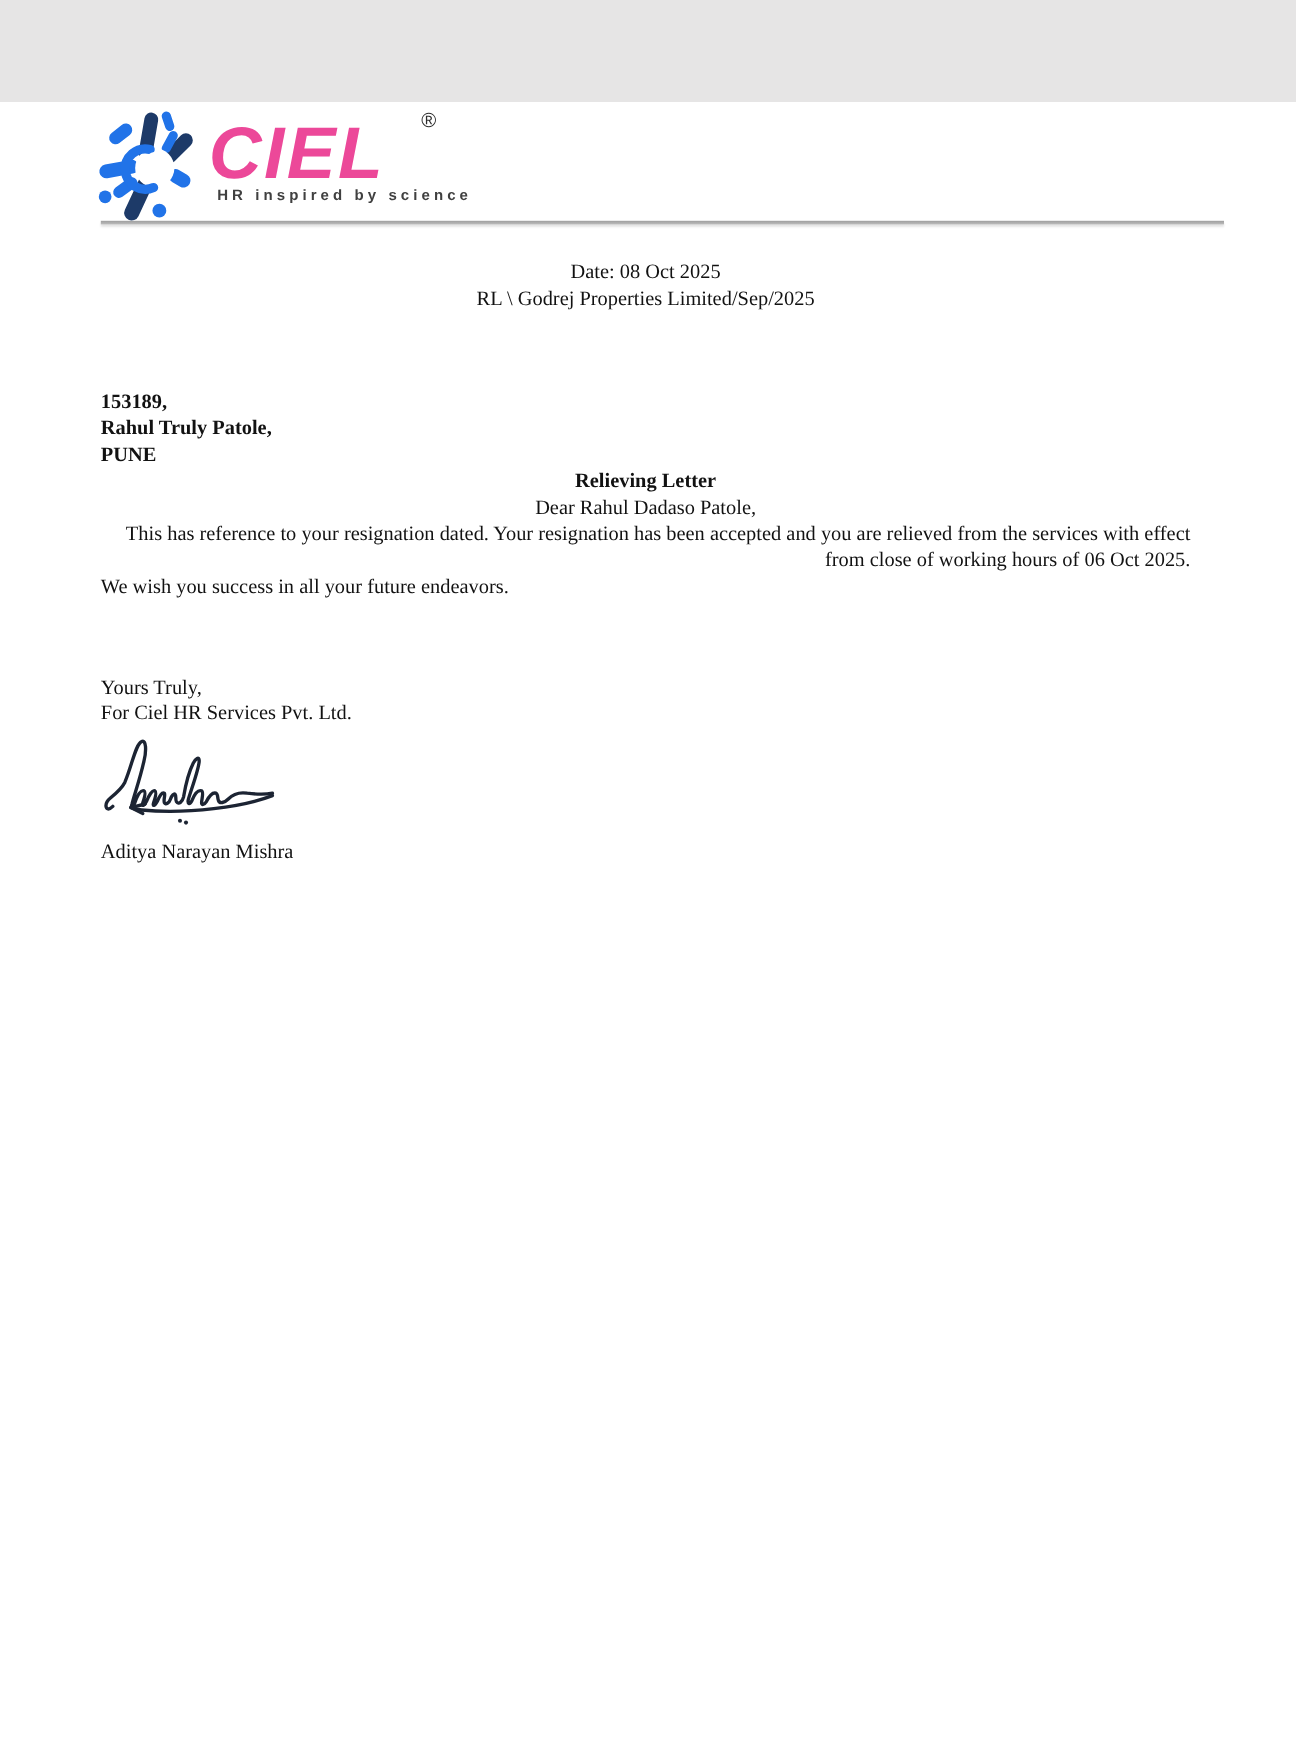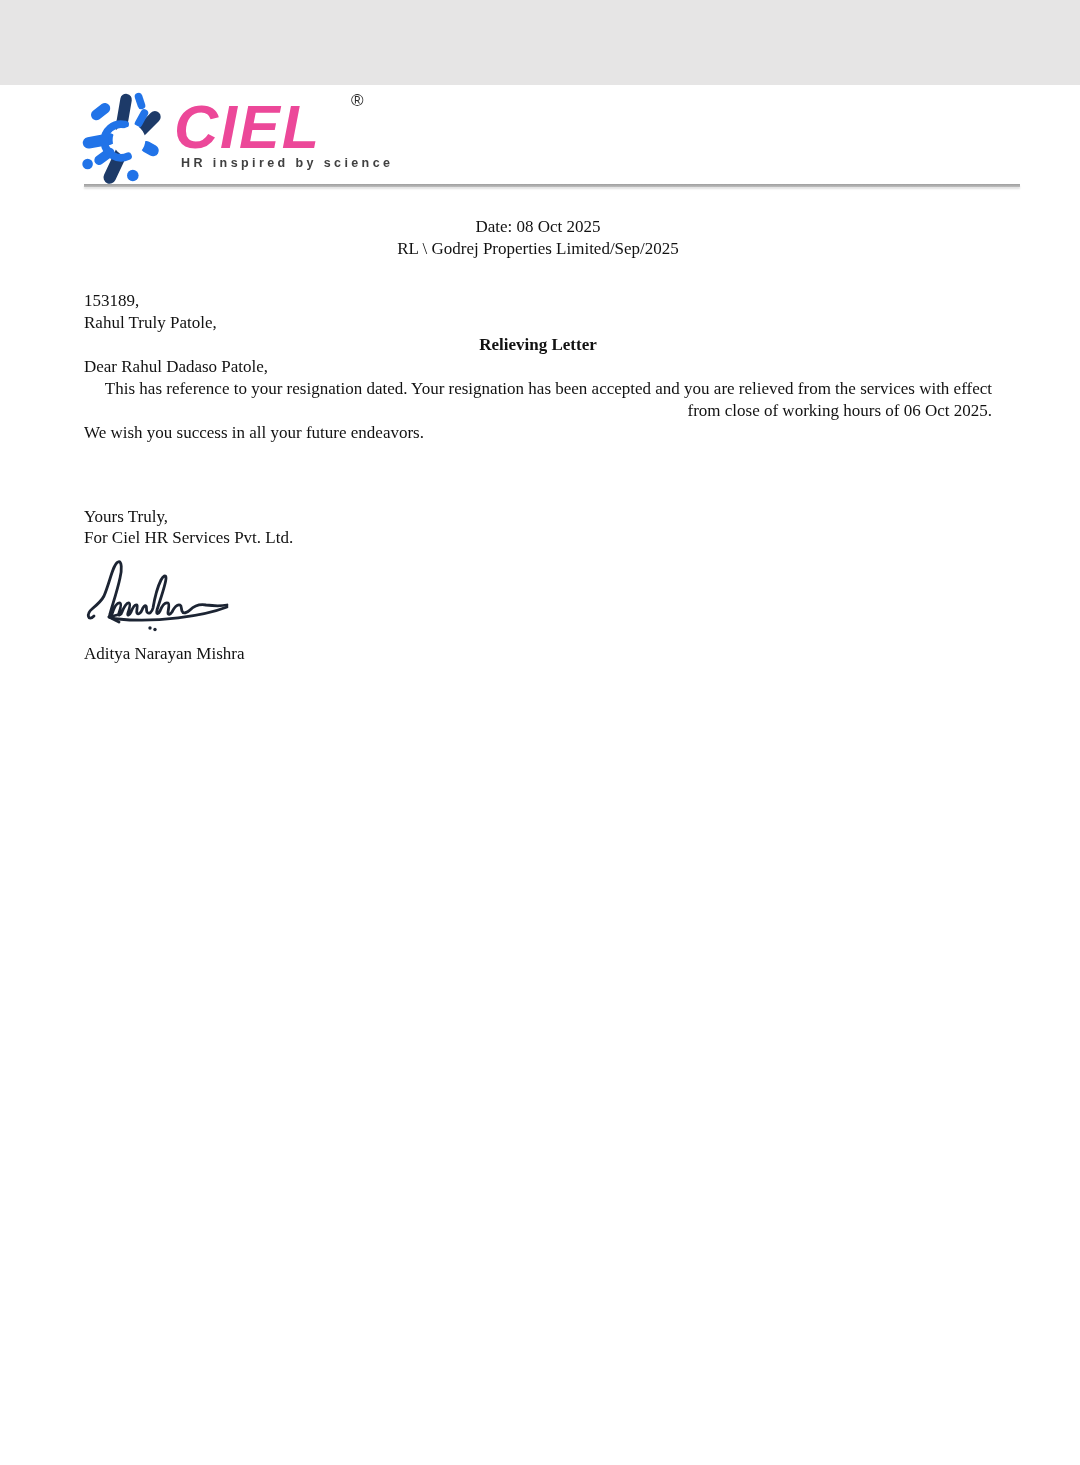--- a/index.html
+++ b/index.html
@@ -69,29 +69,29 @@
     box-shadow: 0 2px 2px rgba(0,0,0,0.12);
   }
   .letter {
     width: 908px;
     margin-left: 84px;
     font-size: 17px;
     line-height: 22px;
   }
   .letter p { margin: 0; }
   .date-block   { margin-top: 29px; text-align: center; }
-  .addr-block   { margin-top: 30px; }
+  .addr-block   { margin-top: 64px; font-weight: bold; }
   .letter-title {
     margin-top: 42px;
     text-align: center;
     font-weight: bold;
     text-decoration-thickness: 2px;
     text-underline-offset: 3px;
   }
-  .salutation   { margin-top: 46px; }
+  .salutation   { margin-top: 46px; text-align: center; }
   .body-par     { margin-top: 20px; text-align: right; }
   .closing-par  { margin-top: 20px; }
   .signoff      { margin-top: 62px; line-height: 21px; }
   .signature-wrap { margin-top: 8px; height: 82px; }
   .signatory    { margin-top: 5px; line-height: 21px; }
 </style>
 </head>
 <body>
 
 <div class="topbar"></div>
@@ -132,20 +132,21 @@
 <div class="letter">
 
   <div class="date-block">
     <p>Date: 08 Oct 2025</p>
     <p>RL \ Godrej Properties Limited/Sep/2025</p>
   </div>
 
   <div class="addr-block">
     <p>153189,</p>
     <p>Rahul Truly Patole,</p>
+    <p>PUNE</p>
   </div>
 
   <p class="letter-title">Relieving Letter</p>
 
   <p class="salutation">Dear Rahul Dadaso Patole,</p>
 
   <p class="body-par">This has reference to your resignation dated. Your resignation has been accepted and you are relieved from the services with effect from close of working hours of 06 Oct 2025.</p>
 
   <p class="closing-par">We wish you success in all your future endeavors.</p>
 

